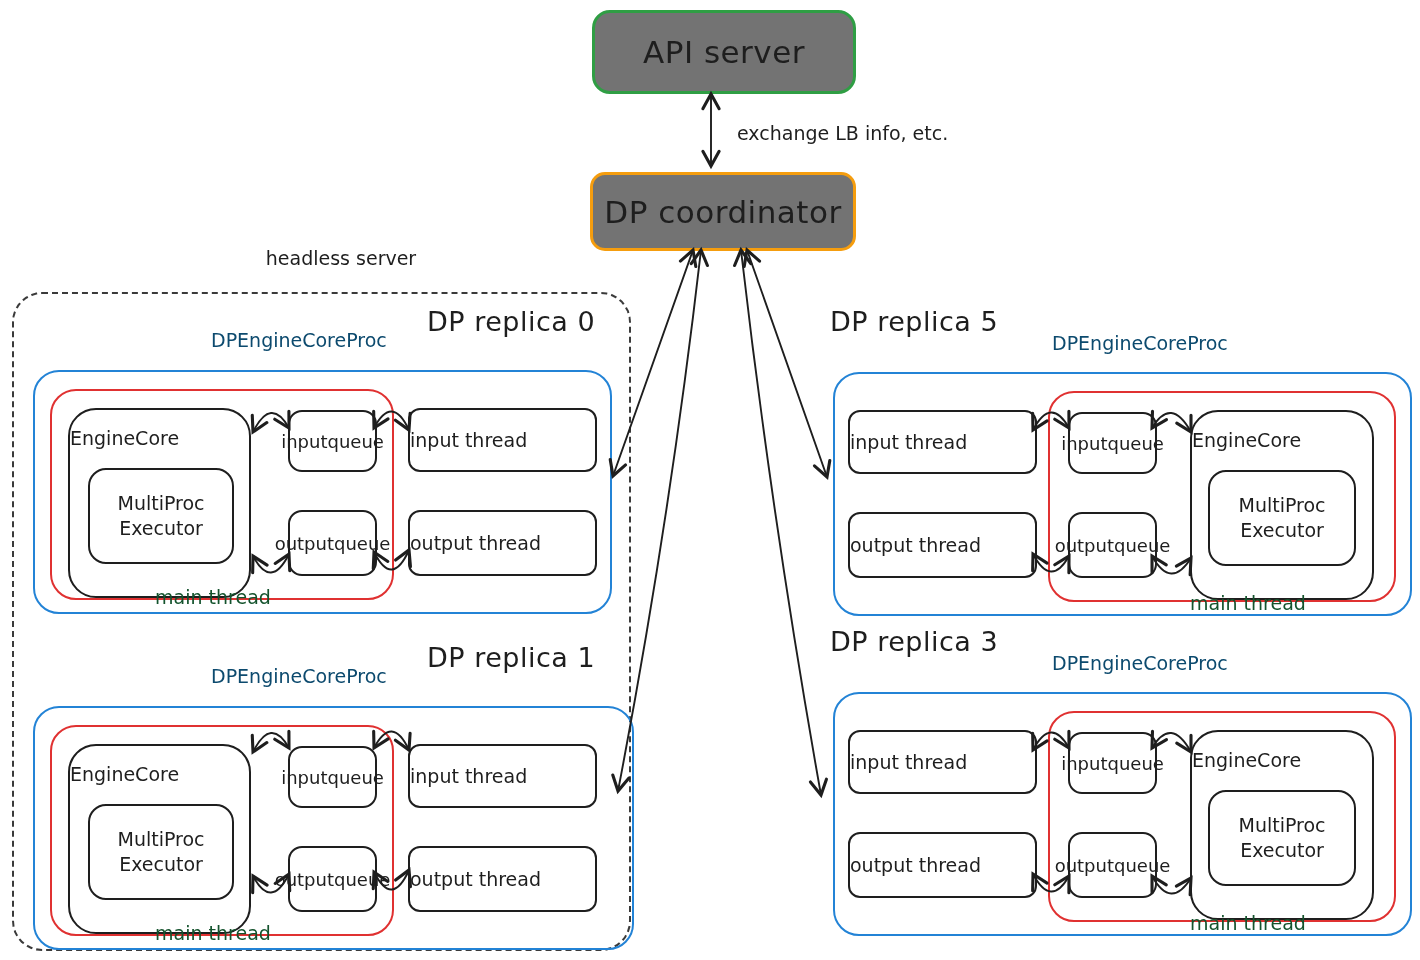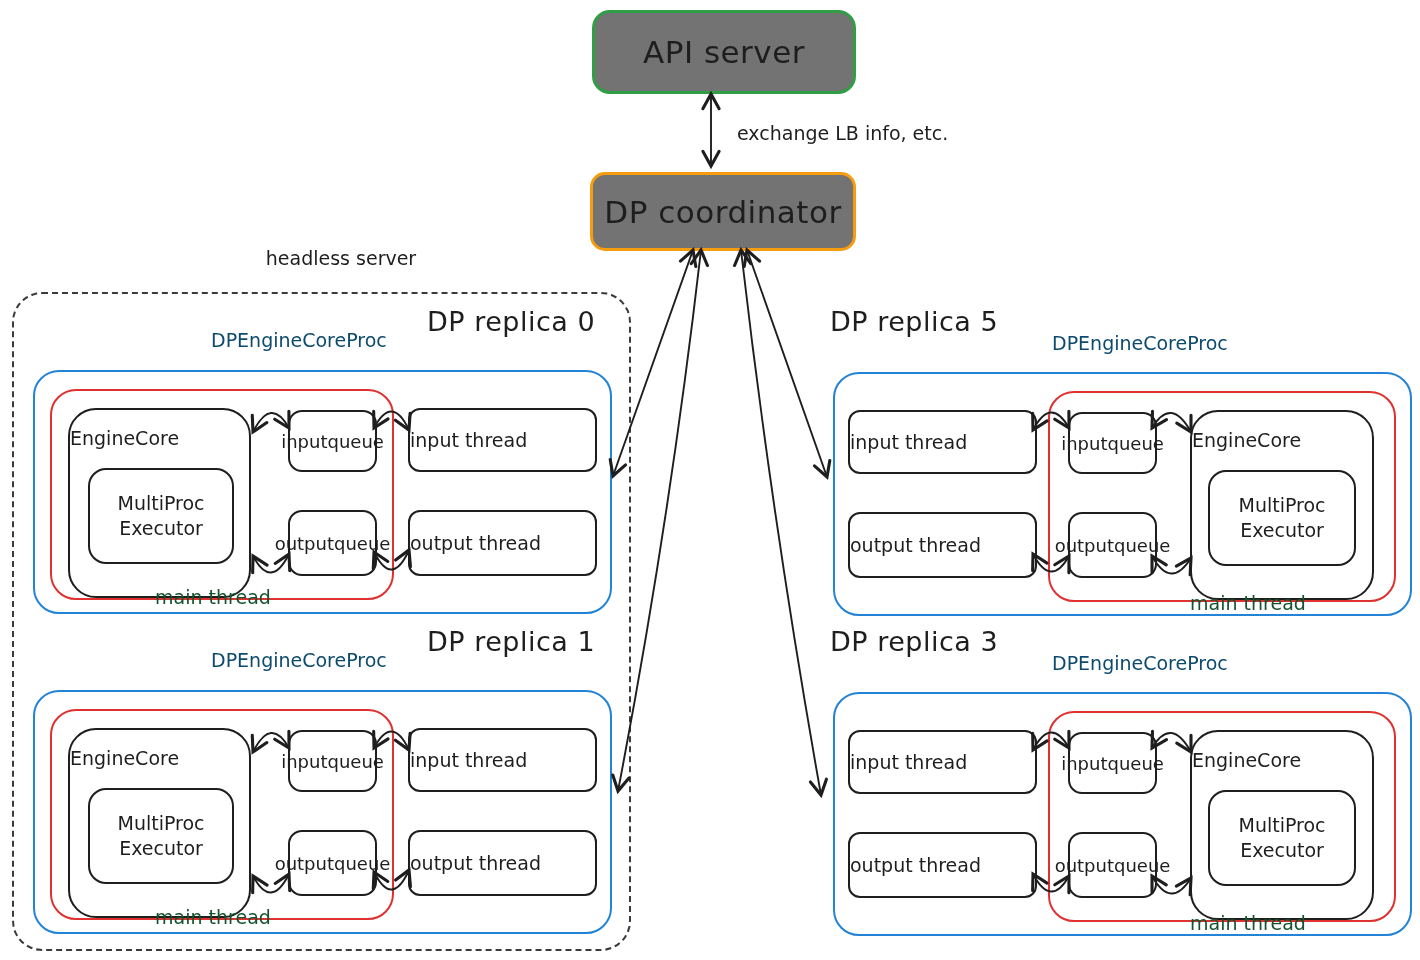--- a/index.html
+++ b/index.html
@@ -115,21 +115,21 @@
   </div>
   <div class="thread in-thread">
     <span>input thread</span>
   </div>
   <div class="thread out-thread">
     <span>output thread</span>
   </div>
   <div class="main-thread-label">main thread</div>
 </div>
 
-<div class="replica left" style="left:33px; top:690px;">
+<div class="replica left" style="left:33px; top:706px;padding-left:22px;">
   <div class="rep-title">DP replica 1</div>
   <div class="proc-label">DPEngineCoreProc</div>
   <div class="blue-box"></div>
   <div class="red-box"></div>
   <div class="engine-core">
     <span>EngineCore</span>
   </div>
   <div class="multiproc">
     <span>MultiProc</span>
     <span>Executor</span>

